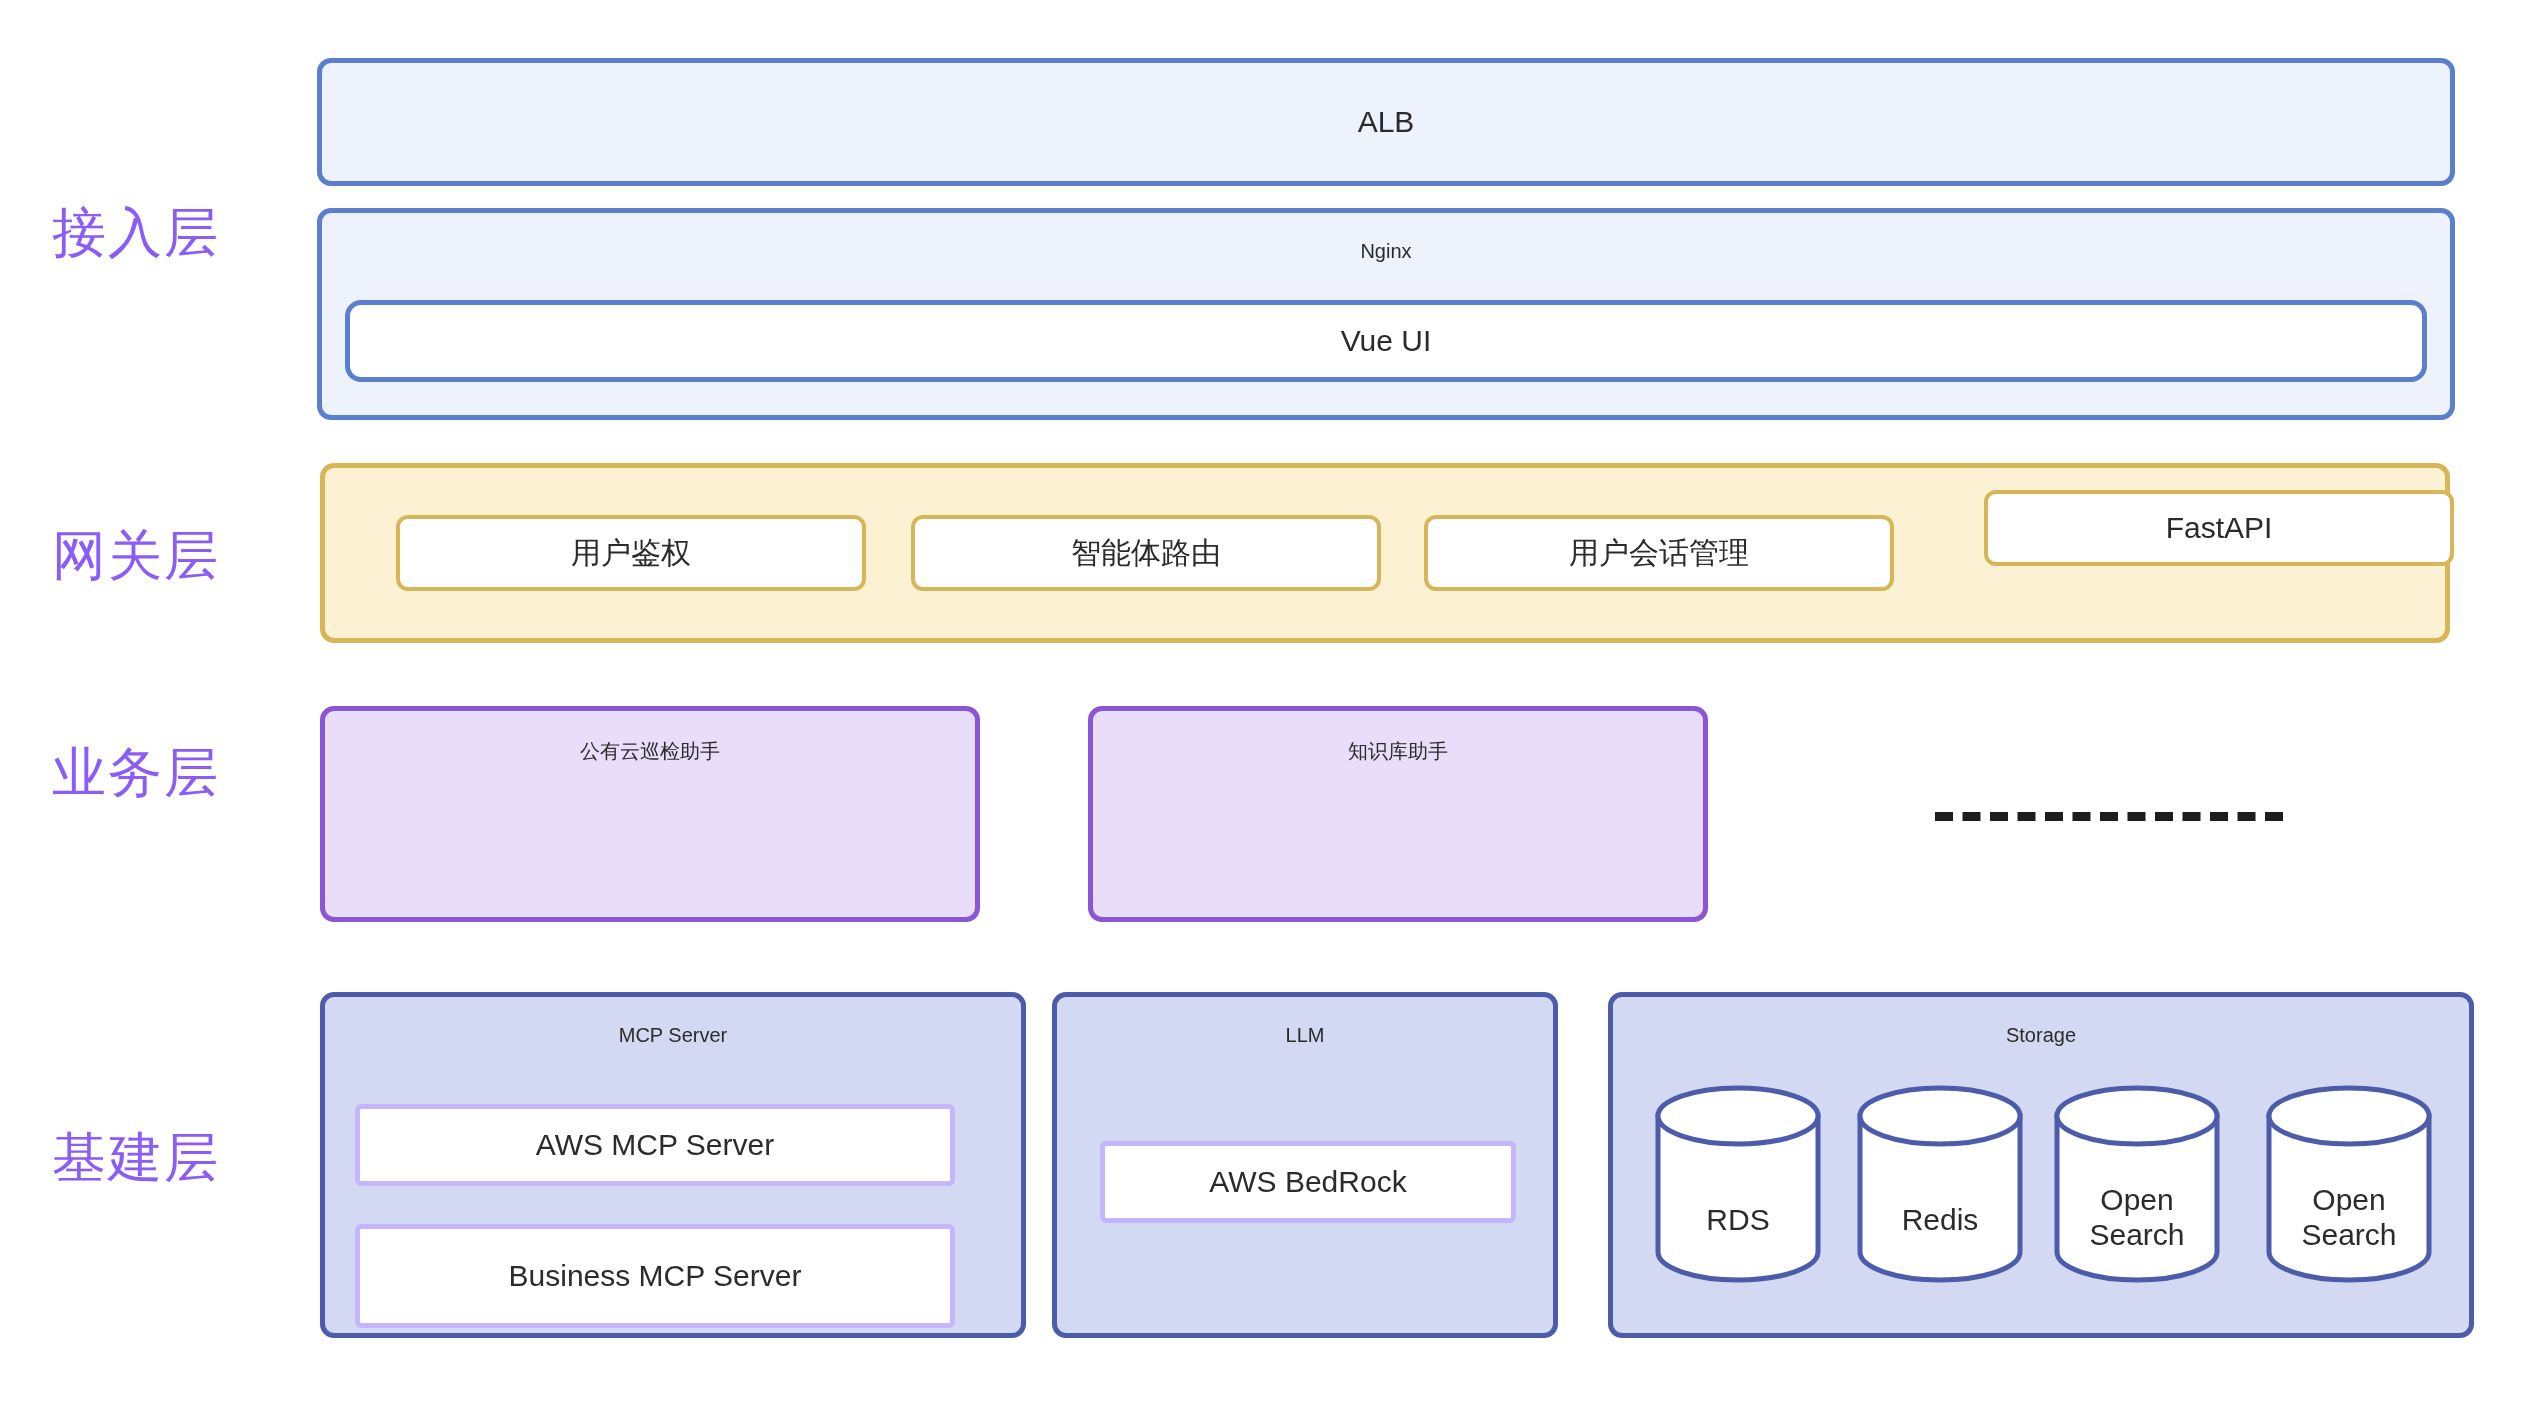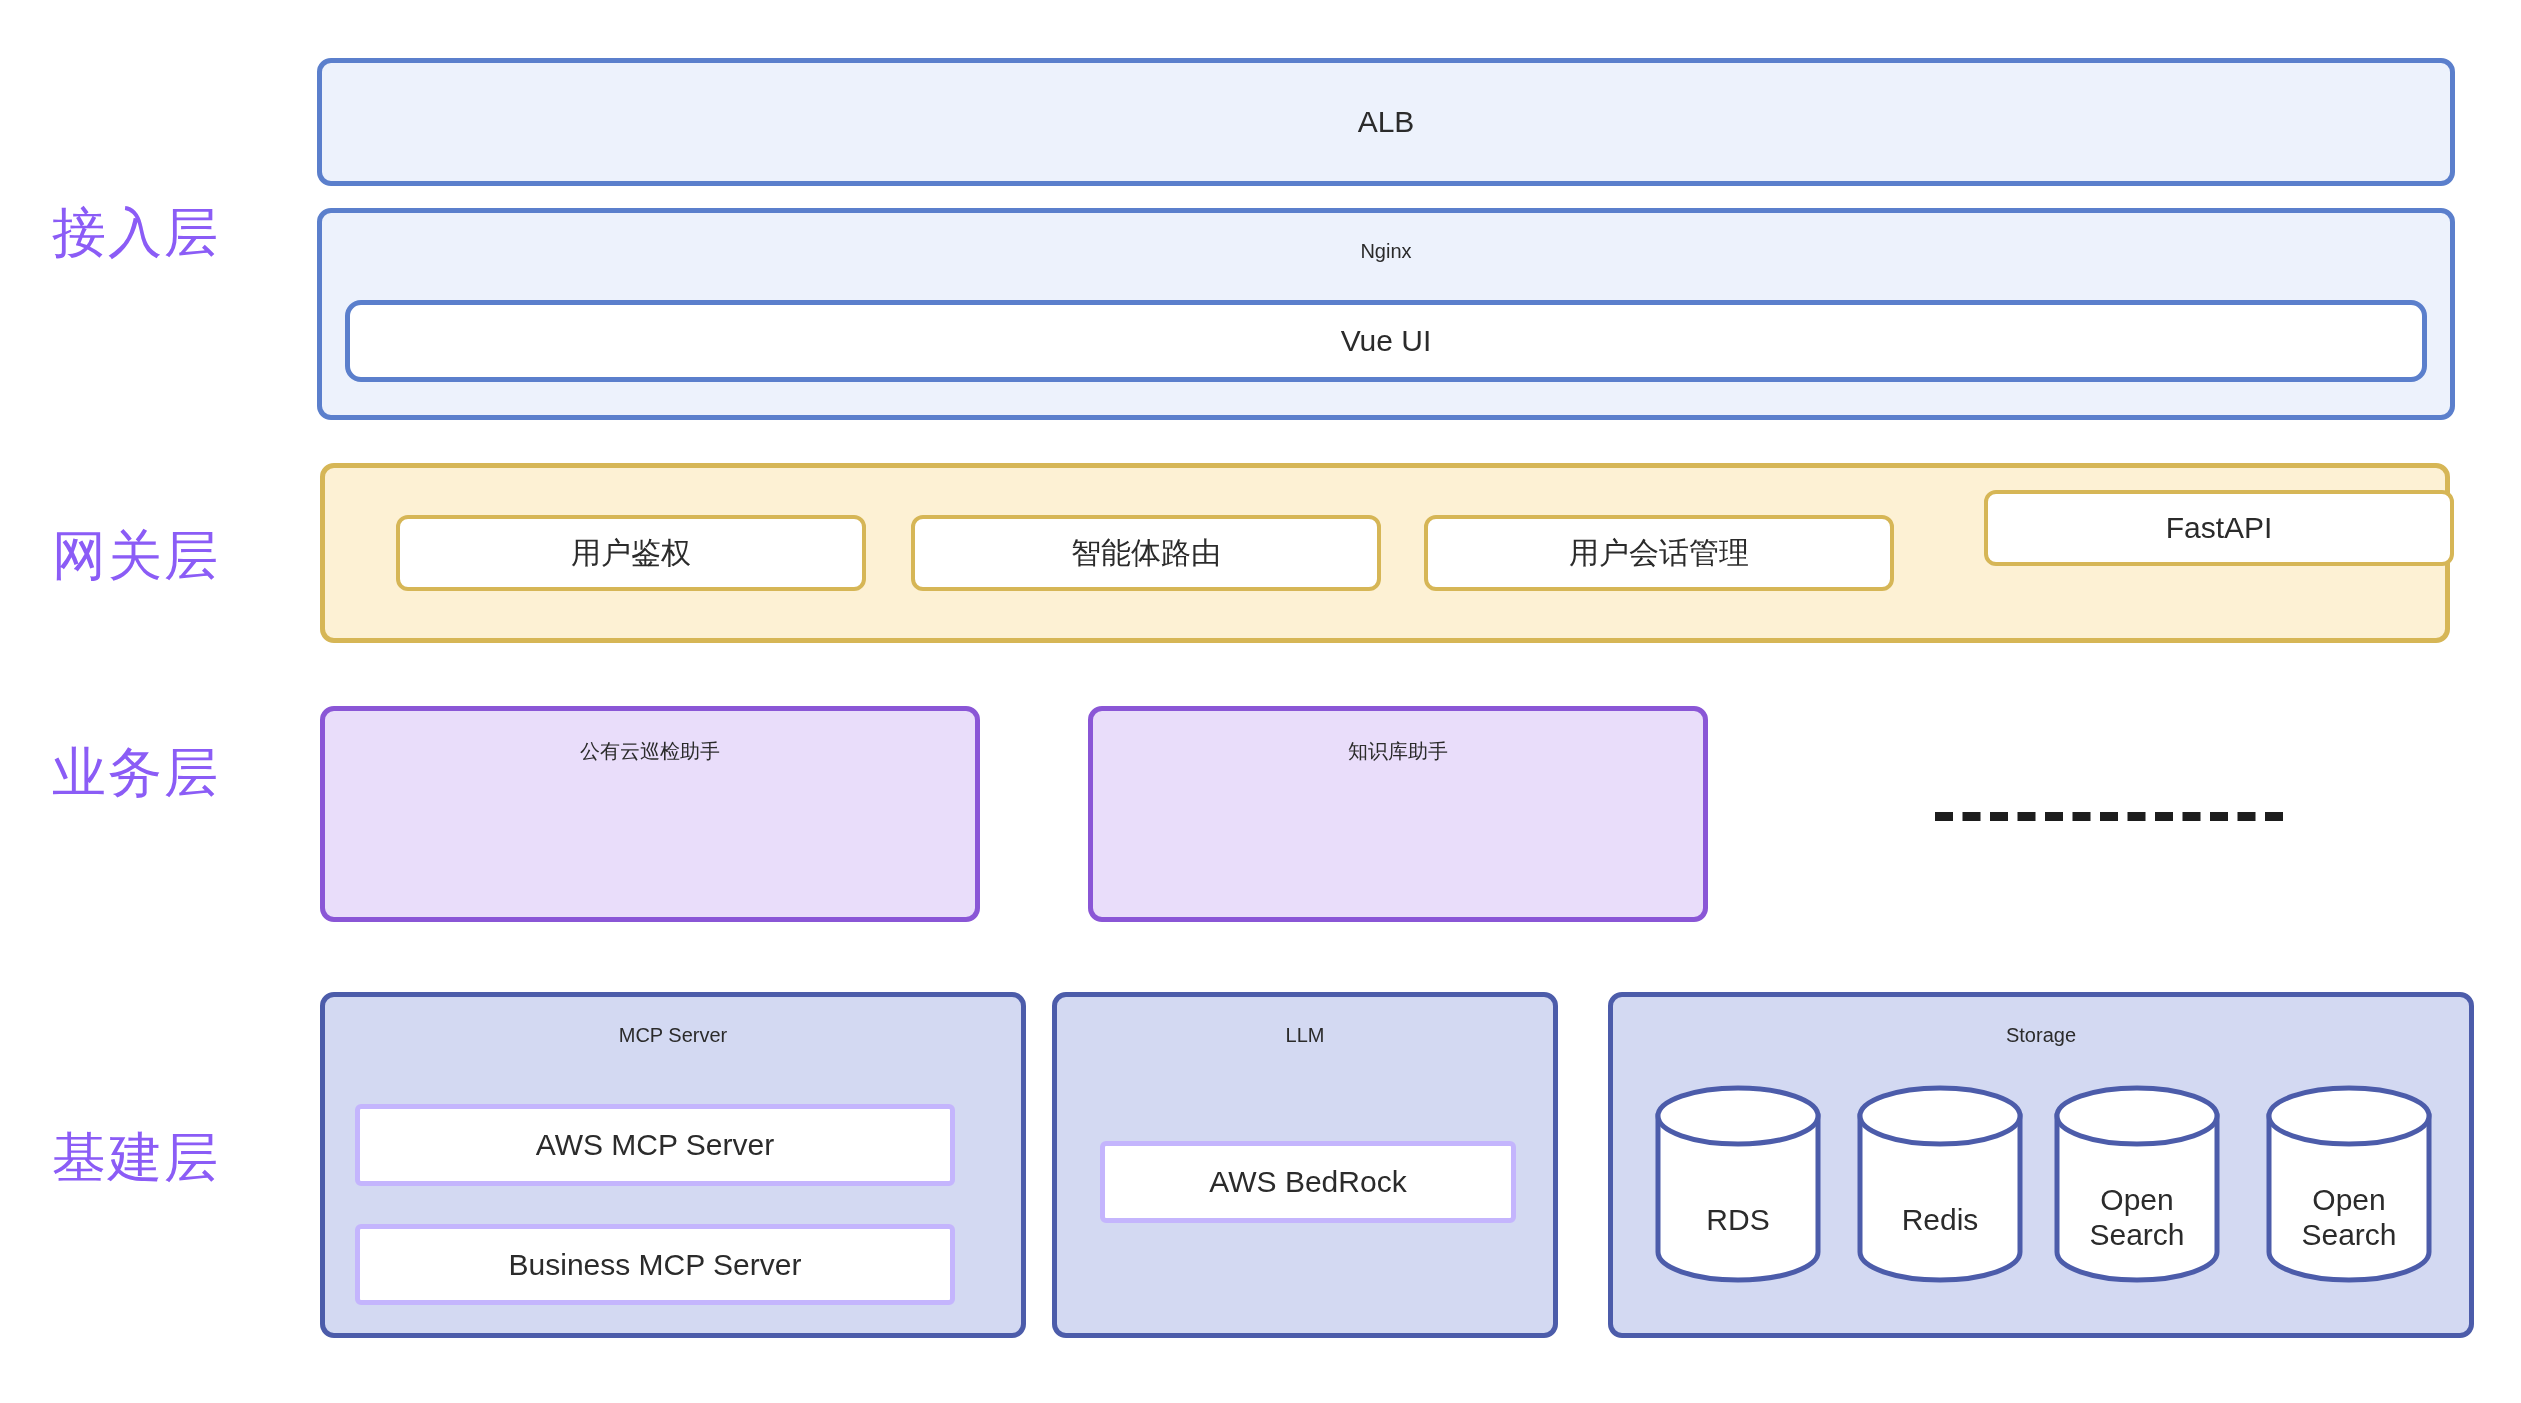--- a/index.html
+++ b/index.html
@@ -174,21 +174,21 @@
   <div class="dashed-line" style="left:1935px; top:812px; width:348px;"></div>
 
   <div class="layer-label" style="left:52px; top:1130px;">基建层</div>
 
   <div class="box infra-group" style="left:320px; top:992px; width:706px; height:346px;">
     <div class="ctext" style="top:28px;">MCP Server</div>
   </div>
   <div class="box infra-inner" style="left:355px; top:1104px; width:600px; height:82px;">
     <div class="mid-label">AWS MCP Server</div>
   </div>
-  <div class="box infra-inner" style="left:355px; top:1224px; width:600px; height:81px;">
+  <div class="box infra-inner" style="left:355px; top:1224px; width:600px; height:104px;">
     <div class="mid-label">Business MCP Server</div>
   </div>
 
   <div class="box infra-group" style="left:1052px; top:992px; width:506px; height:346px;">
     <div class="ctext" style="top:28px;">LLM</div>
   </div>
   <div class="box infra-inner" style="left:1100px; top:1141px; width:416px; height:82px;">
     <div class="mid-label">AWS BedRock</div>
   </div>
 

